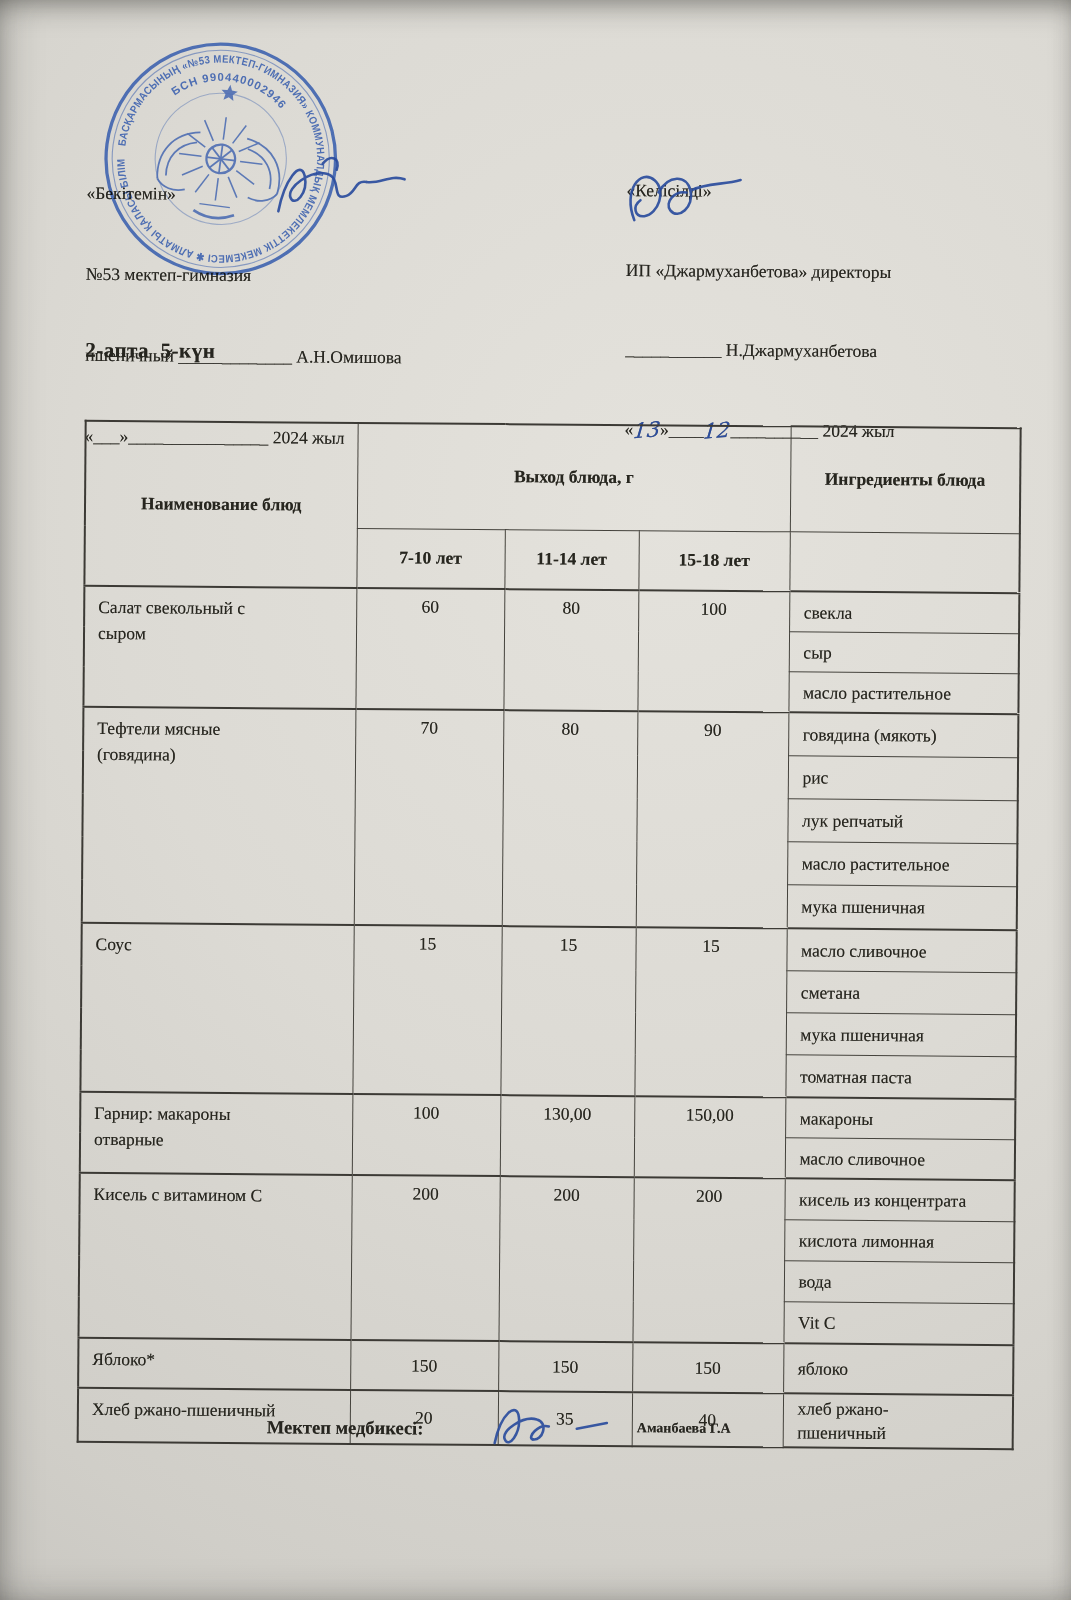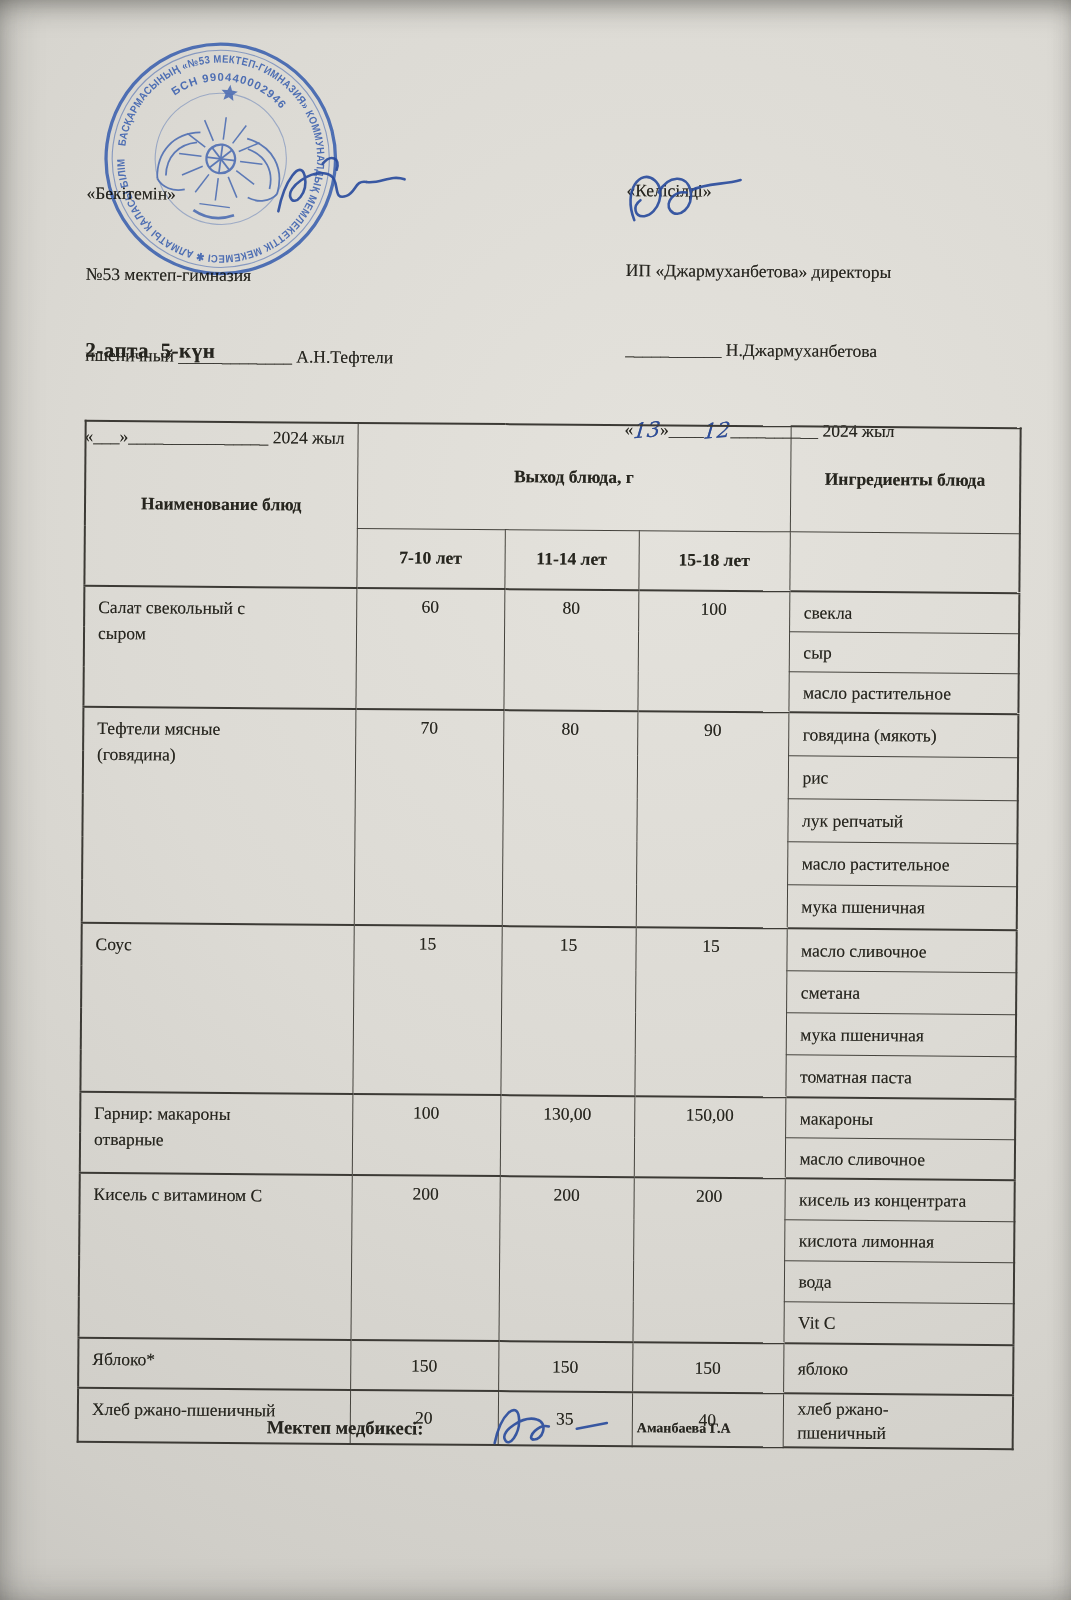--- a/index.html
+++ b/index.html
@@ -62,21 +62,21 @@
 </style>
 </head>
 <body>
 
 <div class="photo">
   <div class="content">
 
     <div class="hdr-left txt">
       <div>«Бекітемін»</div>
       <div>№53 мектеп-гимназия</div>
-      <div><span>пшеничный</span> <span>_____________</span> <span>А.Н.Тефтели</span></div>
+      <div><span>пшеничный</span> <span>_____________</span> <span>А.Н.Омишова</span></div>
       <div><span>«</span><span>___</span><span>»</span><span>________________</span> <span>2024 жыл</span></div>
     </div>
 
     <div class="hdr-right txt">
       <div>«Келісілді»</div>
       <div>ИП «Джармуханбетова» директоры</div>
       <div><span>___________</span> <span>Н.Джармуханбетова</span></div>
       <div><span>«</span><span class="pen">13</span><span>»</span><span>____</span><span class="pen">12</span><span>__________</span> <span>2024 жыл</span></div>
     </div>
 

